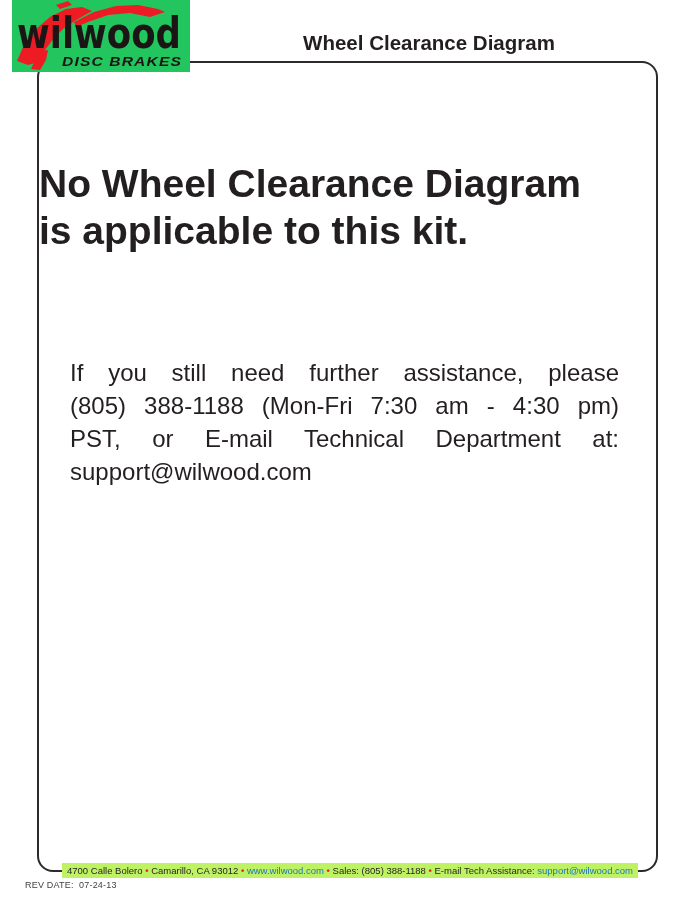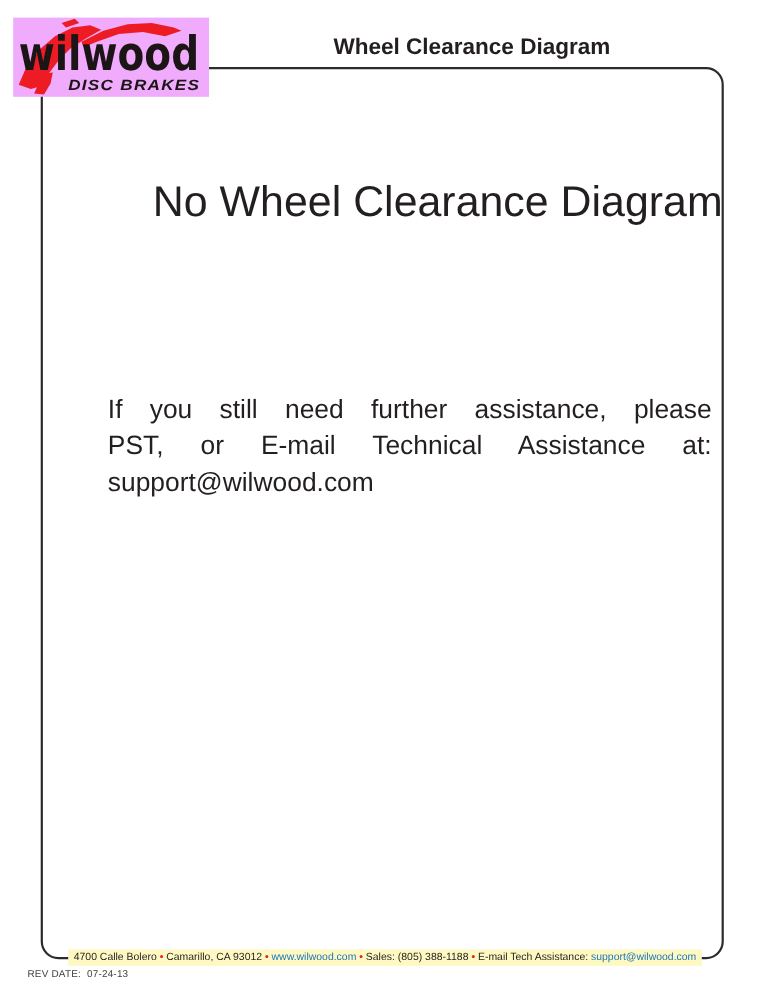--- a/index.html
+++ b/index.html
@@ -13,56 +13,56 @@
     width:700px;height:906px;position:relative;background:#ffffff;
     font-family:"Liberation Sans",sans-serif;color:var(--ink);
     overflow:hidden;
   }
   .frame{
     position:absolute;left:37px;top:61px;width:621px;height:811px;
     box-sizing:border-box;border:2px solid #2e2a2b;border-radius:16px;
     background:transparent;z-index:1;
   }
   .logo{
-    position:absolute;left:12px;top:16px;width:178px;height:72px;
-    background:#f0abfc;z-index:3;
+    position:absolute;left:12px;top:0;width:178px;height:72px;
+    background:#22c55e;z-index:3;
   }
   .logo svg{display:block;width:178px;height:72px;}
   .brush{fill:var(--red);}
   .wordmark{
     font-family:"DejaVu Sans",sans-serif;font-weight:bold;
     font-size:43px;fill:#1b1516;
   }
   .tagline{
     font-family:"Liberation Sans",sans-serif;font-weight:bold;font-style:italic;
     font-size:13.5px;fill:#1b1516;letter-spacing:1px;
   }
   .page-title{
     position:absolute;left:190px;top:31px;width:478px;text-align:center;
     font-size:20.5px;font-weight:bold;color:var(--ink);
     z-index:2;
   }
   .main-heading{
-    position:absolute;left:39px;top:160px;width:618px;text-align:right;
-    font-size:39px;font-weight:normal;line-height:47px;color:var(--ink);
+    position:absolute;left:39px;top:160px;width:618px;text-align:left;
+    font-size:39px;font-weight:bold;line-height:47px;color:var(--ink);
     z-index:2;
   }
   .body-copy{
     position:absolute;left:70px;top:356px;width:549px;
-    font-size:24px;color:var(--ink);z-index:2;margin-left:28px;
+    font-size:24px;color:var(--ink);z-index:2;
   }
   .jline{
     height:33px;line-height:33px;overflow:hidden;
     text-align:justify;text-align-last:justify;
   }
   .jline::after{content:"";display:inline-block;width:100%;height:0;}
   .lastline{height:33px;line-height:33px;text-align:left;}
   .footer-info{
     position:absolute;top:863px;left:50%;transform:translateX(-50%);
-    background:#fef9c3;padding:0 5px;white-space:nowrap;
+    background:#bef264;padding:0 5px;white-space:nowrap;
     font-size:9.5px;line-height:15px;color:var(--ink);z-index:3;
   }
   .sep{color:var(--red);font-weight:bold;}
   .lnk{color:var(--blue);cursor:pointer;}
   .rev-date{
     position:absolute;left:25px;top:880px;font-size:9px;color:#454142;
     white-space:pre;letter-spacing:0.2px;z-index:2;text-align:center;
   }
 </style>
 </head>
@@ -82,25 +82,27 @@
       </g>
       <text class="wordmark" x="5" y="48" textLength="164" lengthAdjust="spacingAndGlyphs">wilwood</text>
       <text class="tagline" x="50" y="66" textLength="120" lengthAdjust="spacingAndGlyphs">DISC BRAKES</text>
     </svg>
   </div>
 
   <div class="page-title">Wheel Clearance Diagram</div>
 
   <div class="main-heading">
     <div>No Wheel Clearance Diagram</div>
+    <div>is applicable to this kit.</div>
   </div>
 
   <div class="body-copy">
     <div class="jline">If you still need further assistance, please</div>
-    <div class="jline">PST, or E-mail Technical Assistance at:</div>
+    <div class="jline">(805) 388-1188 (Mon-Fri 7:30 am - 4:30 pm)</div>
+    <div class="jline">PST, or E-mail Technical Department at:</div>
     <div class="lastline">support@wilwood.com</div>
   </div>
 
   <div class="footer-info">
     <span>4700 Calle Bolero</span>
     <span class="sep">•</span>
     <span>Camarillo, CA 93012</span>
     <span class="sep">•</span>
     <span class="lnk">www.wilwood.com</span>
     <span class="sep">•</span>

